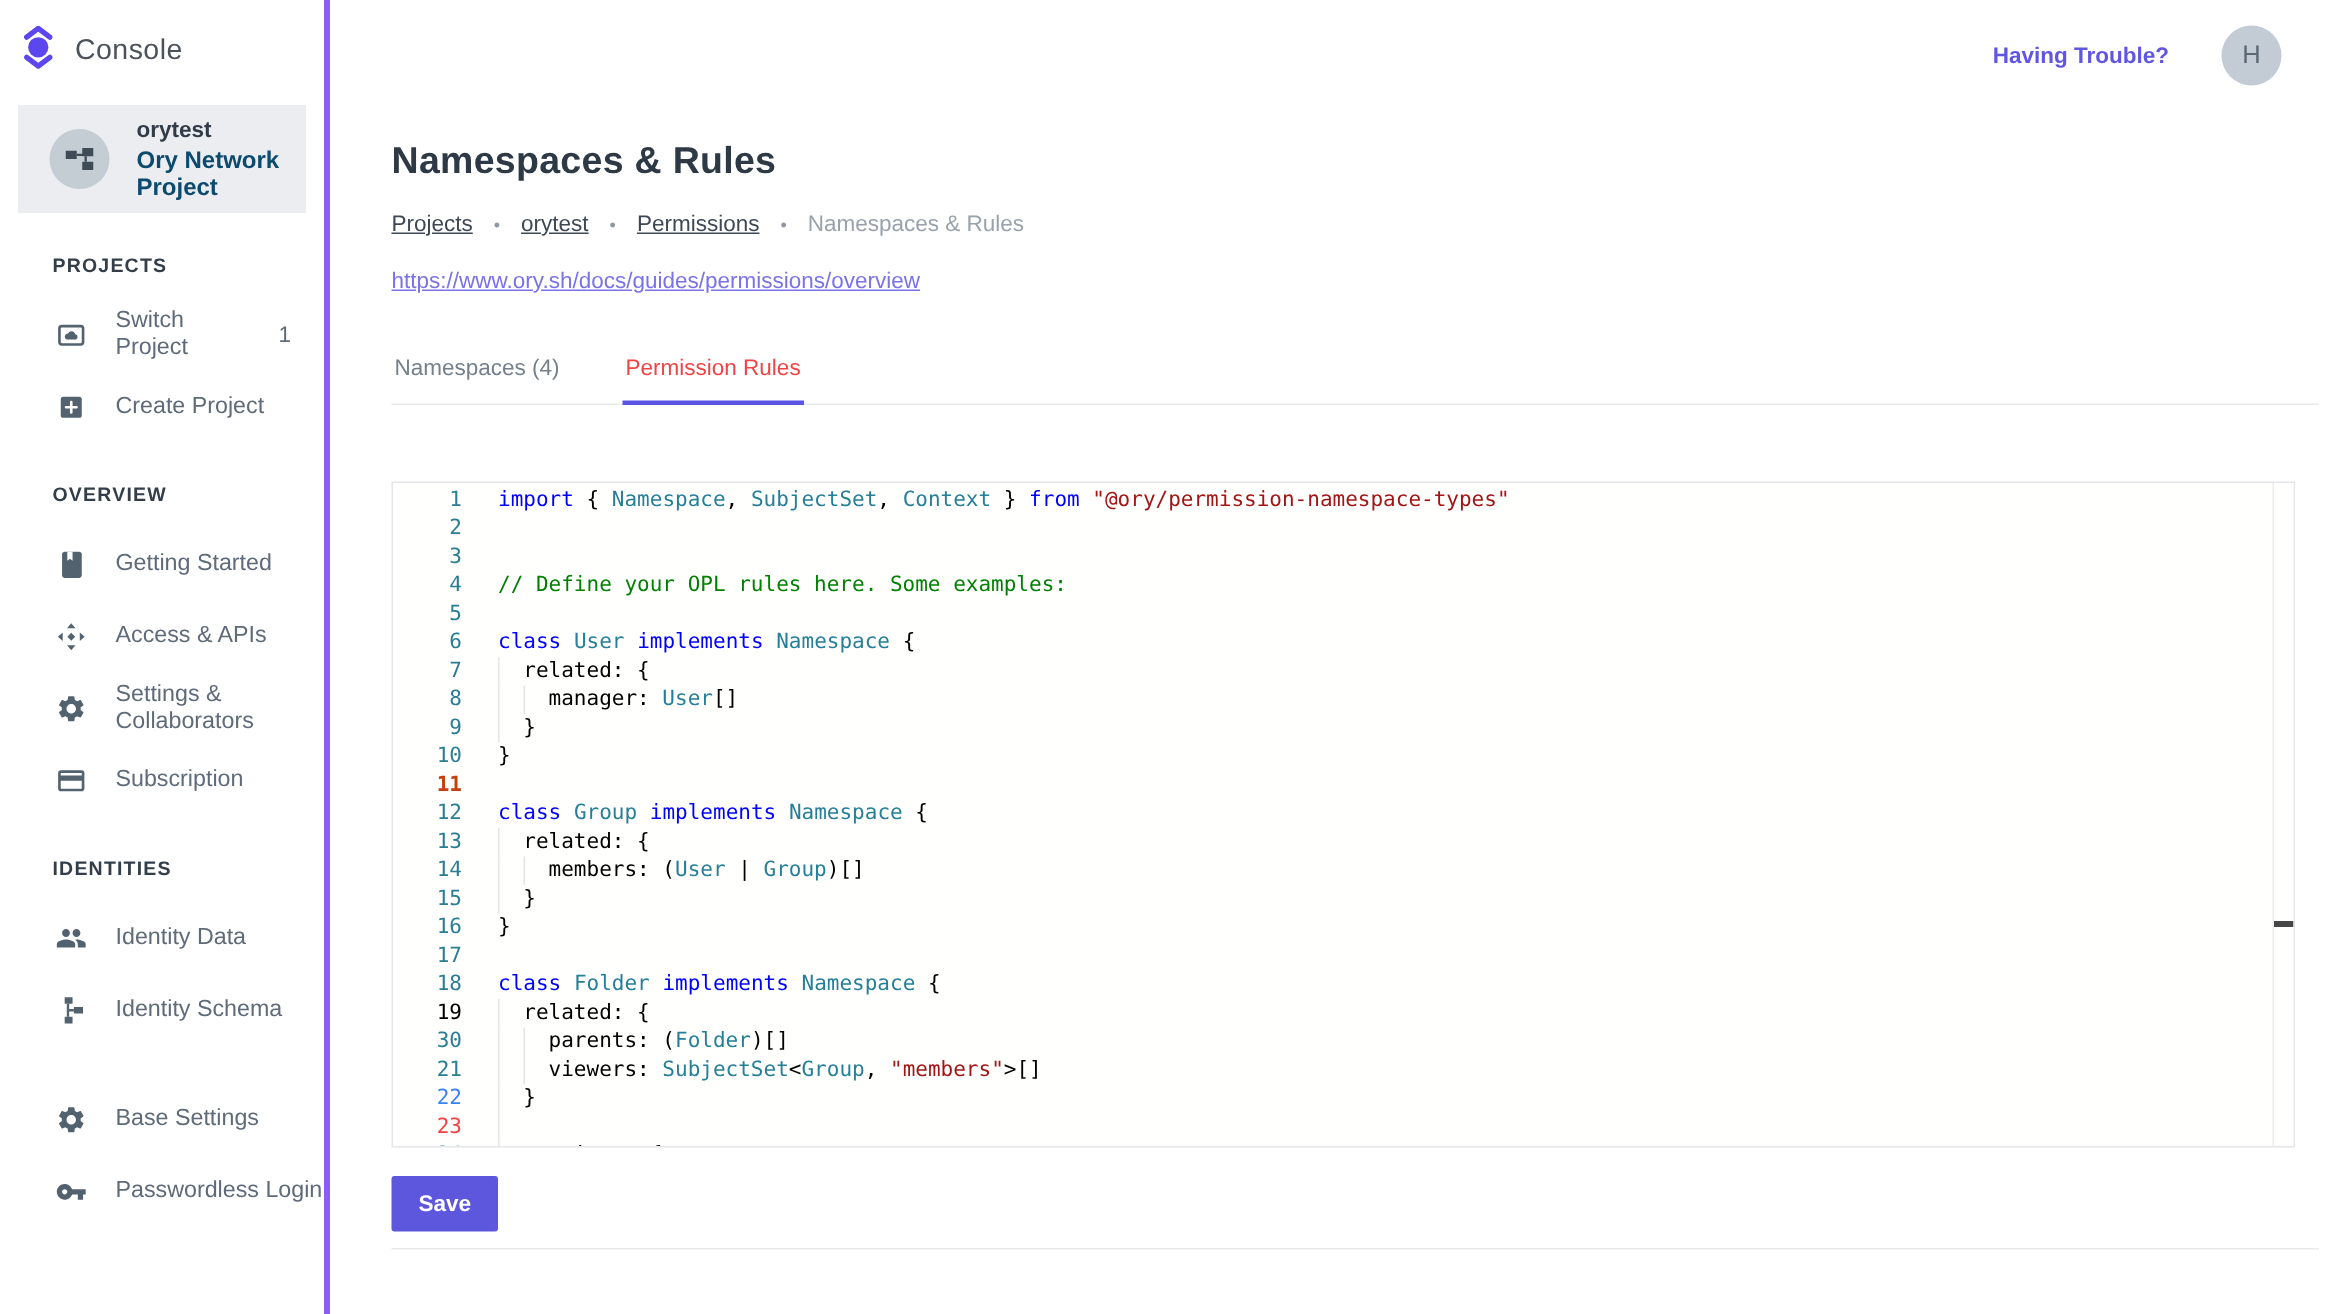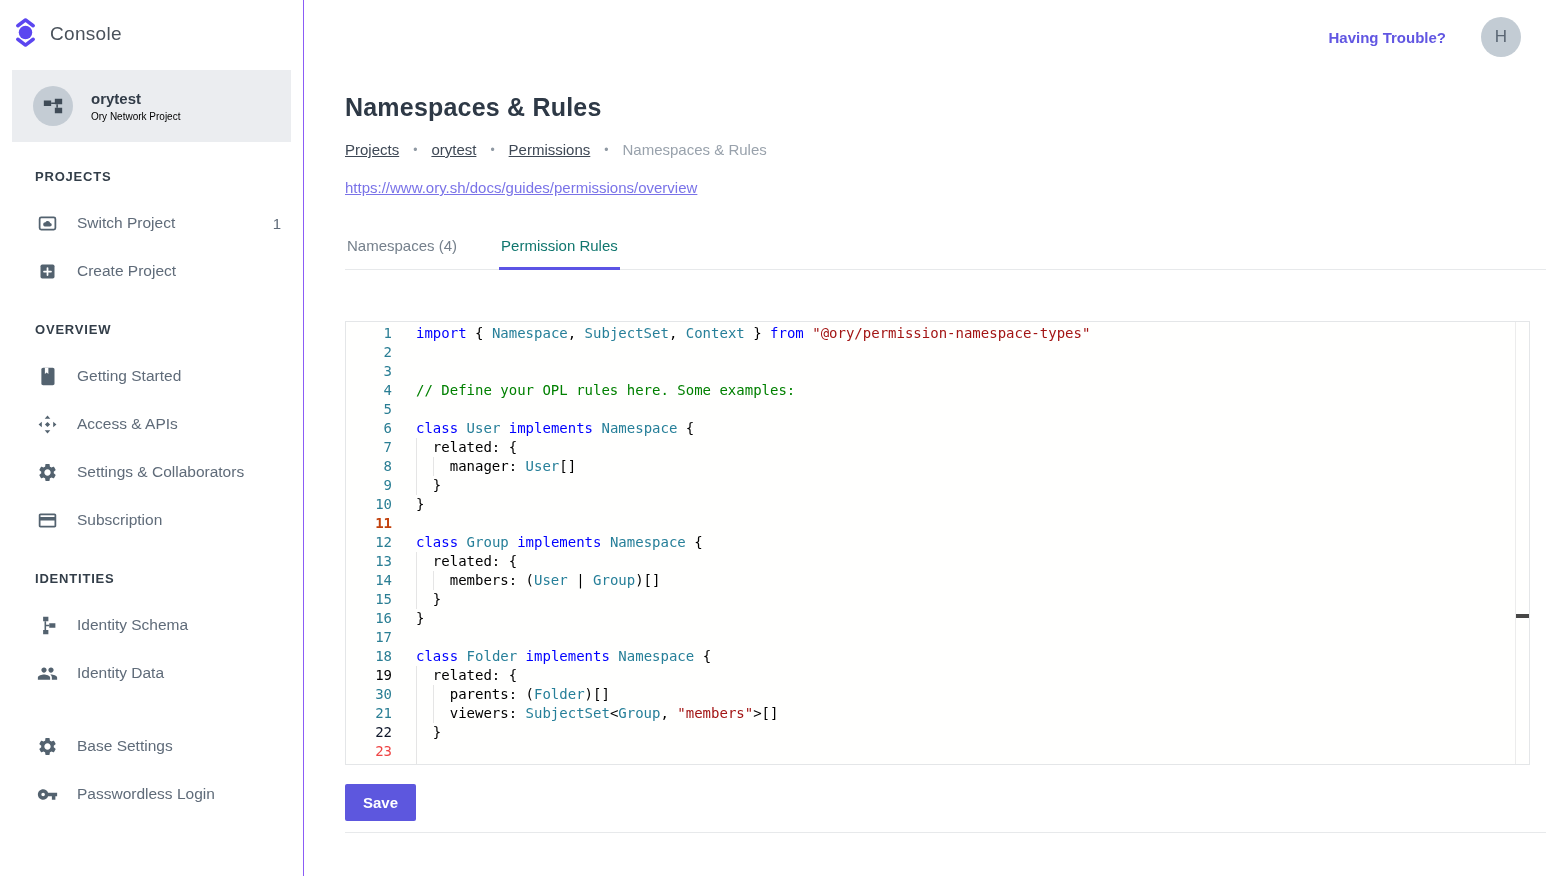--- a/index.html
+++ b/index.html
@@ -1,27 +1,27 @@
 <!DOCTYPE html>
 <html><head>
 <meta charset="utf-8">
 <style>
   * { box-sizing: border-box; margin: 0; padding: 0; }
   html,body { width:1556px; height:876px; overflow:hidden; }
   body { font-family:"Liberation Sans", sans-serif; background:#fff; color:#333; }
   .app { display:flex; width:1556px; height:876px; }
 
   
-  .sidebar { width:304px; flex:none; border-right:1px solid #8b5cf6; padding-top:14px; overflow:hidden; }
+  .sidebar { width:220px; flex:none; border-right:4px solid #8b5cf6; padding-top:14px; overflow:hidden; }
   .logo-row { display:flex; align-items:center; gap:11px; padding-left:12px; height:40px; cursor:pointer; }
   .logo-text { font-size:19px; font-weight:500; color:#4a525b; letter-spacing:.3px; }
   .project-card { margin:16px 12px 0; background:#ebedf0; height:72px; display:flex; align-items:center; gap:18px; padding-left:21px; cursor:pointer; }
   .pc-avatar { width:40px; height:40px; border-radius:50%; background:#c4ccd4; color:#3f4b57; display:flex; align-items:center; justify-content:center; flex:none; }
   .pc-name { font-weight:700; font-size:15px; color:#323c48; margin-bottom:4px; }
-  .pc-sub { font-size:10px; color:#000000; }
+  .pc-sub { font-size:16px; color:#0c4a6e;font-weight:bold; }
   .nav-section { margin-top:25px; }
   .nav-heading { padding-left:35px; font-size:13px; font-weight:700; color:#333e49; letter-spacing:.8px; height:20px; line-height:20px; margin-bottom:12px; }
   .nav-item { height:48px; display:flex; align-items:center; padding-left:36px; gap:19px; cursor:pointer; color:#5f6b79; font-size:15.5px; }
   .nav-item .nicon { width:22px; height:22px; flex:none; color:#53626f; display:flex; align-items:center; justify-content:center; }
   .nav-item .nicon svg { width:21px; height:21px; }
   .nav-badge { margin-left:auto; margin-right:22px; font-size:15px; color:#5f6b79; }
 
   
   .main { flex:1; position:relative; }
   .topbar { height:74px; display:flex; justify-content:flex-end; align-items:center; gap:35px; padding-right:35px; }
@@ -29,21 +29,21 @@
   .avatar { width:40px; height:40px; border-radius:50%; background:#c3ccd4; color:#5b6774; font-size:17px; display:flex; align-items:center; justify-content:center; cursor:pointer; }
   .content { padding:0 10px 0 41px; }
   .page-title { font-size:25px; font-weight:700; color:#2e3946; margin-top:19px; letter-spacing:.2px; }
   .breadcrumb { margin-top:19px; display:flex; align-items:center; font-size:15px; }
   .crumb { color:#3e4855; text-decoration:underline; cursor:pointer; }
   .crumb.current { color:#99a2ac; text-decoration:none; cursor:default; }
   .crumb-sep { color:#8f99a3; margin:0 14px; font-size:12px; }
   .doc-link { display:inline-block; margin-top:21px; color:#7a73e8; text-decoration:underline; font-size:15px; cursor:pointer; }
   .tabs { margin-top:26px; display:flex; gap:40px; border-bottom:1px solid #e7e9eb; }
   .tab { padding:14px 2px 15px; font-size:15px; color:#75808c; cursor:pointer; position:relative; }
-  .tab.active { color:#0f766e; }
+  .tab.active { color:#ef4444; }
   .tab.active::after { content:""; position:absolute; left:0; right:0; bottom:-1px; height:3px; background:#5c54e5; }
 
   
   .editor-wrap { margin-top:51px; margin-right:16px; height:444px; position:relative; border:1px solid #e4e6e8; background:#fffffe; overflow:hidden; }
   .code-area { position:absolute; top:0; left:0; right:14px; bottom:0; overflow:hidden; padding-top:2px;
                font-family:"DejaVu Sans Mono", monospace; font-size:14px; line-height:19px; cursor:text; }
   .code-line { height:19px; display:flex; white-space:pre; }
   .line-no { width:46px; flex:none; text-align:right; user-select:none; }
   .line-code { margin-left:24px; position:relative; }
   .guide { position:absolute; top:0; height:19px; width:1px; background:#e5e5e5; }
@@ -143,33 +143,33 @@
               </svg>
             </span>
             <span>Subscription</span>
           </div>
         </div>
         <div class="nav-section">
           <div class="nav-heading">IDENTITIES</div>
           <div class="nav-item">
             <span class="nicon">
               <svg viewBox="0 0 24 24">
+                <path fill="currentColor" d="M16 11c1.66 0 2.99-1.34 2.99-3S17.66 5 16 5c-1.66 0-3 1.34-3 3s1.34 3 3 3zm-8 0c1.66 0 2.99-1.34 2.99-3S9.66 5 8 5C6.34 5 5 6.34 5 8s1.34 3 3 3zm0 2c-2.33 0-7 1.17-7 3.5V19h14v-2.5c0-2.33-4.67-3.5-7-3.5zm8 0c-.29 0-.62.02-.97.05 1.16.84 1.97 1.97 1.97 3.45V19h6v-2.5c0-2.33-4.67-3.5-7-3.5z"></path>
+              </svg>
+            </span>
+            <span>Identity Data</span>
+          </div>
+          <div class="nav-item">
+            <span class="nicon">
+              <svg viewBox="0 0 24 24">
                 <path fill="currentColor" d="M7 2h6v5H7z M7 17h6v5H7z M14 9.5h7v5h-7z"></path>
                 <path fill="none" stroke="currentColor" stroke-width="1.8" d="M9.5 7v10 M9.5 12h4.5"></path>
               </svg>
             </span>
             <span>Identity Schema</span>
-          </div>
-          <div class="nav-item">
-            <span class="nicon">
-              <svg viewBox="0 0 24 24">
-                <path fill="currentColor" d="M16 11c1.66 0 2.99-1.34 2.99-3S17.66 5 16 5c-1.66 0-3 1.34-3 3s1.34 3 3 3zm-8 0c1.66 0 2.99-1.34 2.99-3S9.66 5 8 5C6.34 5 5 6.34 5 8s1.34 3 3 3zm0 2c-2.33 0-7 1.17-7 3.5V19h14v-2.5c0-2.33-4.67-3.5-7-3.5zm8 0c-.29 0-.62.02-.97.05 1.16.84 1.97 1.97 1.97 3.45V19h6v-2.5c0-2.33-4.67-3.5-7-3.5z"></path>
-              </svg>
-            </span>
-            <span>Identity Data</span>
           </div>
         </div>
         <div class="nav-section">
           <div class="nav-item">
             <span class="nicon">
               <svg viewBox="0 0 24 24">
                 <path fill="currentColor" d="M19.14 12.94c.04-.3.06-.61.06-.94 0-.32-.02-.64-.07-.94l2.03-1.58c.18-.14.23-.41.12-.61l-1.92-3.32c-.12-.22-.37-.29-.59-.22l-2.39.96c-.5-.38-1.03-.7-1.62-.94l-.36-2.54c-.04-.24-.24-.41-.48-.41h-3.84c-.24 0-.43.17-.47.41l-.36 2.54c-.59.24-1.13.57-1.62.94l-2.39-.96c-.22-.08-.47 0-.59.22L2.74 8.87c-.12.21-.08.47.12.61l2.03 1.58c-.05.3-.09.63-.09.94s.02.64.07.94l-2.03 1.58c-.18.14-.23.41-.12.61l1.92 3.32c.12.22.37.29.59.22l2.39-.96c.5.38 1.03.7 1.62.94l.36 2.54c.05.24.24.41.48.41h3.84c.24 0 .44-.17.47-.41l.36-2.54c.59-.24 1.13-.56 1.62-.94l2.39.96c.22.08.47 0 .59-.22l1.92-3.32c.12-.22.07-.47-.12-.61l-2.01-1.58zM12 15.6c-1.98 0-3.6-1.62-3.6-3.6s1.62-3.6 3.6-3.6 3.6 1.62 3.6 3.6-1.62 3.6-3.6 3.6z"></path>
               </svg>
             </span>
             <span>Base Settings</span>
@@ -228,21 +228,21 @@
             <div class="code-line"><span class="line-no" style="color: rgb(42, 126, 148);">12</span><div class="line-code"><span style="color: rgb(0, 0, 255);">class</span><span style="color: rgb(0, 0, 0);"> </span><span style="color: rgb(38, 127, 153);">Group</span><span style="color: rgb(0, 0, 0);"> </span><span style="color: rgb(0, 0, 255);">implements</span><span style="color: rgb(0, 0, 0);"> </span><span style="color: rgb(38, 127, 153);">Namespace</span><span style="color: rgb(0, 0, 0);"> {</span></div></div>
             <div class="code-line"><span class="line-no" style="color: rgb(42, 126, 148);">13</span><div class="line-code"><i class="guide" style="left: 0px;"></i><span style="color: rgb(0, 0, 0);">  related: {</span></div></div>
             <div class="code-line"><span class="line-no" style="color: rgb(42, 126, 148);">14</span><div class="line-code"><i class="guide" style="left: 0px;"></i><i class="guide" style="left: 17px;"></i><span style="color: rgb(0, 0, 0);">    members: (</span><span style="color: rgb(38, 127, 153);">User</span><span style="color: rgb(0, 0, 0);"> | </span><span style="color: rgb(38, 127, 153);">Group</span><span style="color: rgb(0, 0, 0);">)[]</span></div></div>
             <div class="code-line"><span class="line-no" style="color: rgb(42, 126, 148);">15</span><div class="line-code"><i class="guide" style="left: 0px;"></i><span style="color: rgb(0, 0, 0);">  }</span></div></div>
             <div class="code-line"><span class="line-no" style="color: rgb(42, 126, 148);">16</span><div class="line-code"><span style="color: rgb(0, 0, 0);">}</span></div></div>
             <div class="code-line"><span class="line-no" style="color: rgb(42, 126, 148);">17</span><div class="line-code"></div></div>
             <div class="code-line"><span class="line-no" style="color: rgb(42, 126, 148);">18</span><div class="line-code"><span style="color: rgb(0, 0, 255);">class</span><span style="color: rgb(0, 0, 0);"> </span><span style="color: rgb(38, 127, 153);">Folder</span><span style="color: rgb(0, 0, 0);"> </span><span style="color: rgb(0, 0, 255);">implements</span><span style="color: rgb(0, 0, 0);"> </span><span style="color: rgb(38, 127, 153);">Namespace</span><span style="color: rgb(0, 0, 0);"> {</span></div></div>
             <div class="code-line"><span class="line-no" style="color: #000000;">19</span><div class="line-code"><i class="guide" style="left: 0px;"></i><span style="color: rgb(0, 0, 0);">  related: {</span></div></div>
             <div class="code-line"><span class="line-no" style="color: rgb(42, 126, 148);">30</span><div class="line-code"><i class="guide" style="left: 0px;"></i><i class="guide" style="left: 17px;"></i><span style="color: rgb(0, 0, 0);">    parents: (</span><span style="color: rgb(38, 127, 153);">Folder</span><span style="color: rgb(0, 0, 0);">)[]</span></div></div>
             <div class="code-line"><span class="line-no" style="color: rgb(42, 126, 148);">21</span><div class="line-code"><i class="guide" style="left: 0px;"></i><i class="guide" style="left: 17px;"></i><span style="color: rgb(0, 0, 0);">    viewers: </span><span style="color: rgb(38, 127, 153);">SubjectSet</span><span style="color: rgb(0, 0, 0);">&lt;</span><span style="color: rgb(38, 127, 153);">Group</span><span style="color: rgb(0, 0, 0);">, </span><span style="color: rgb(163, 21, 21);">"members"</span><span style="color: rgb(0, 0, 0);">&gt;[]</span></div></div>
-            <div class="code-line"><span class="line-no" style="color: #0f172a;">22</span><div class="line-code"><i class="guide" style="left: 0px;"></i><span style="color: rgb(0, 0, 0);">  }</span></div></div>
+            <div class="code-line"><span class="line-no" style="color: #3b82f6;">22</span><div class="line-code"><i class="guide" style="left: 0px;"></i><span style="color: rgb(0, 0, 0);">  }</span></div></div>
             <div class="code-line"><span class="line-no" style="color: #ef4444;">23</span><div class="line-code"><i class="guide" style="left: 0px;"></i></div></div>
             <div class="code-line"><span class="line-no" style="color: rgb(42, 126, 148);">24</span><div class="line-code"><i class="guide" style="left: 0px;"></i><span style="color: rgb(0, 0, 0);">  permits = {</span></div></div>
           </div>
         <div class="ruler">
           <div class="ruler-mark"></div>
         </div>
       </div>
 
       <button class="save-btn">Save</button>
       <div class="content-bottom"></div>

